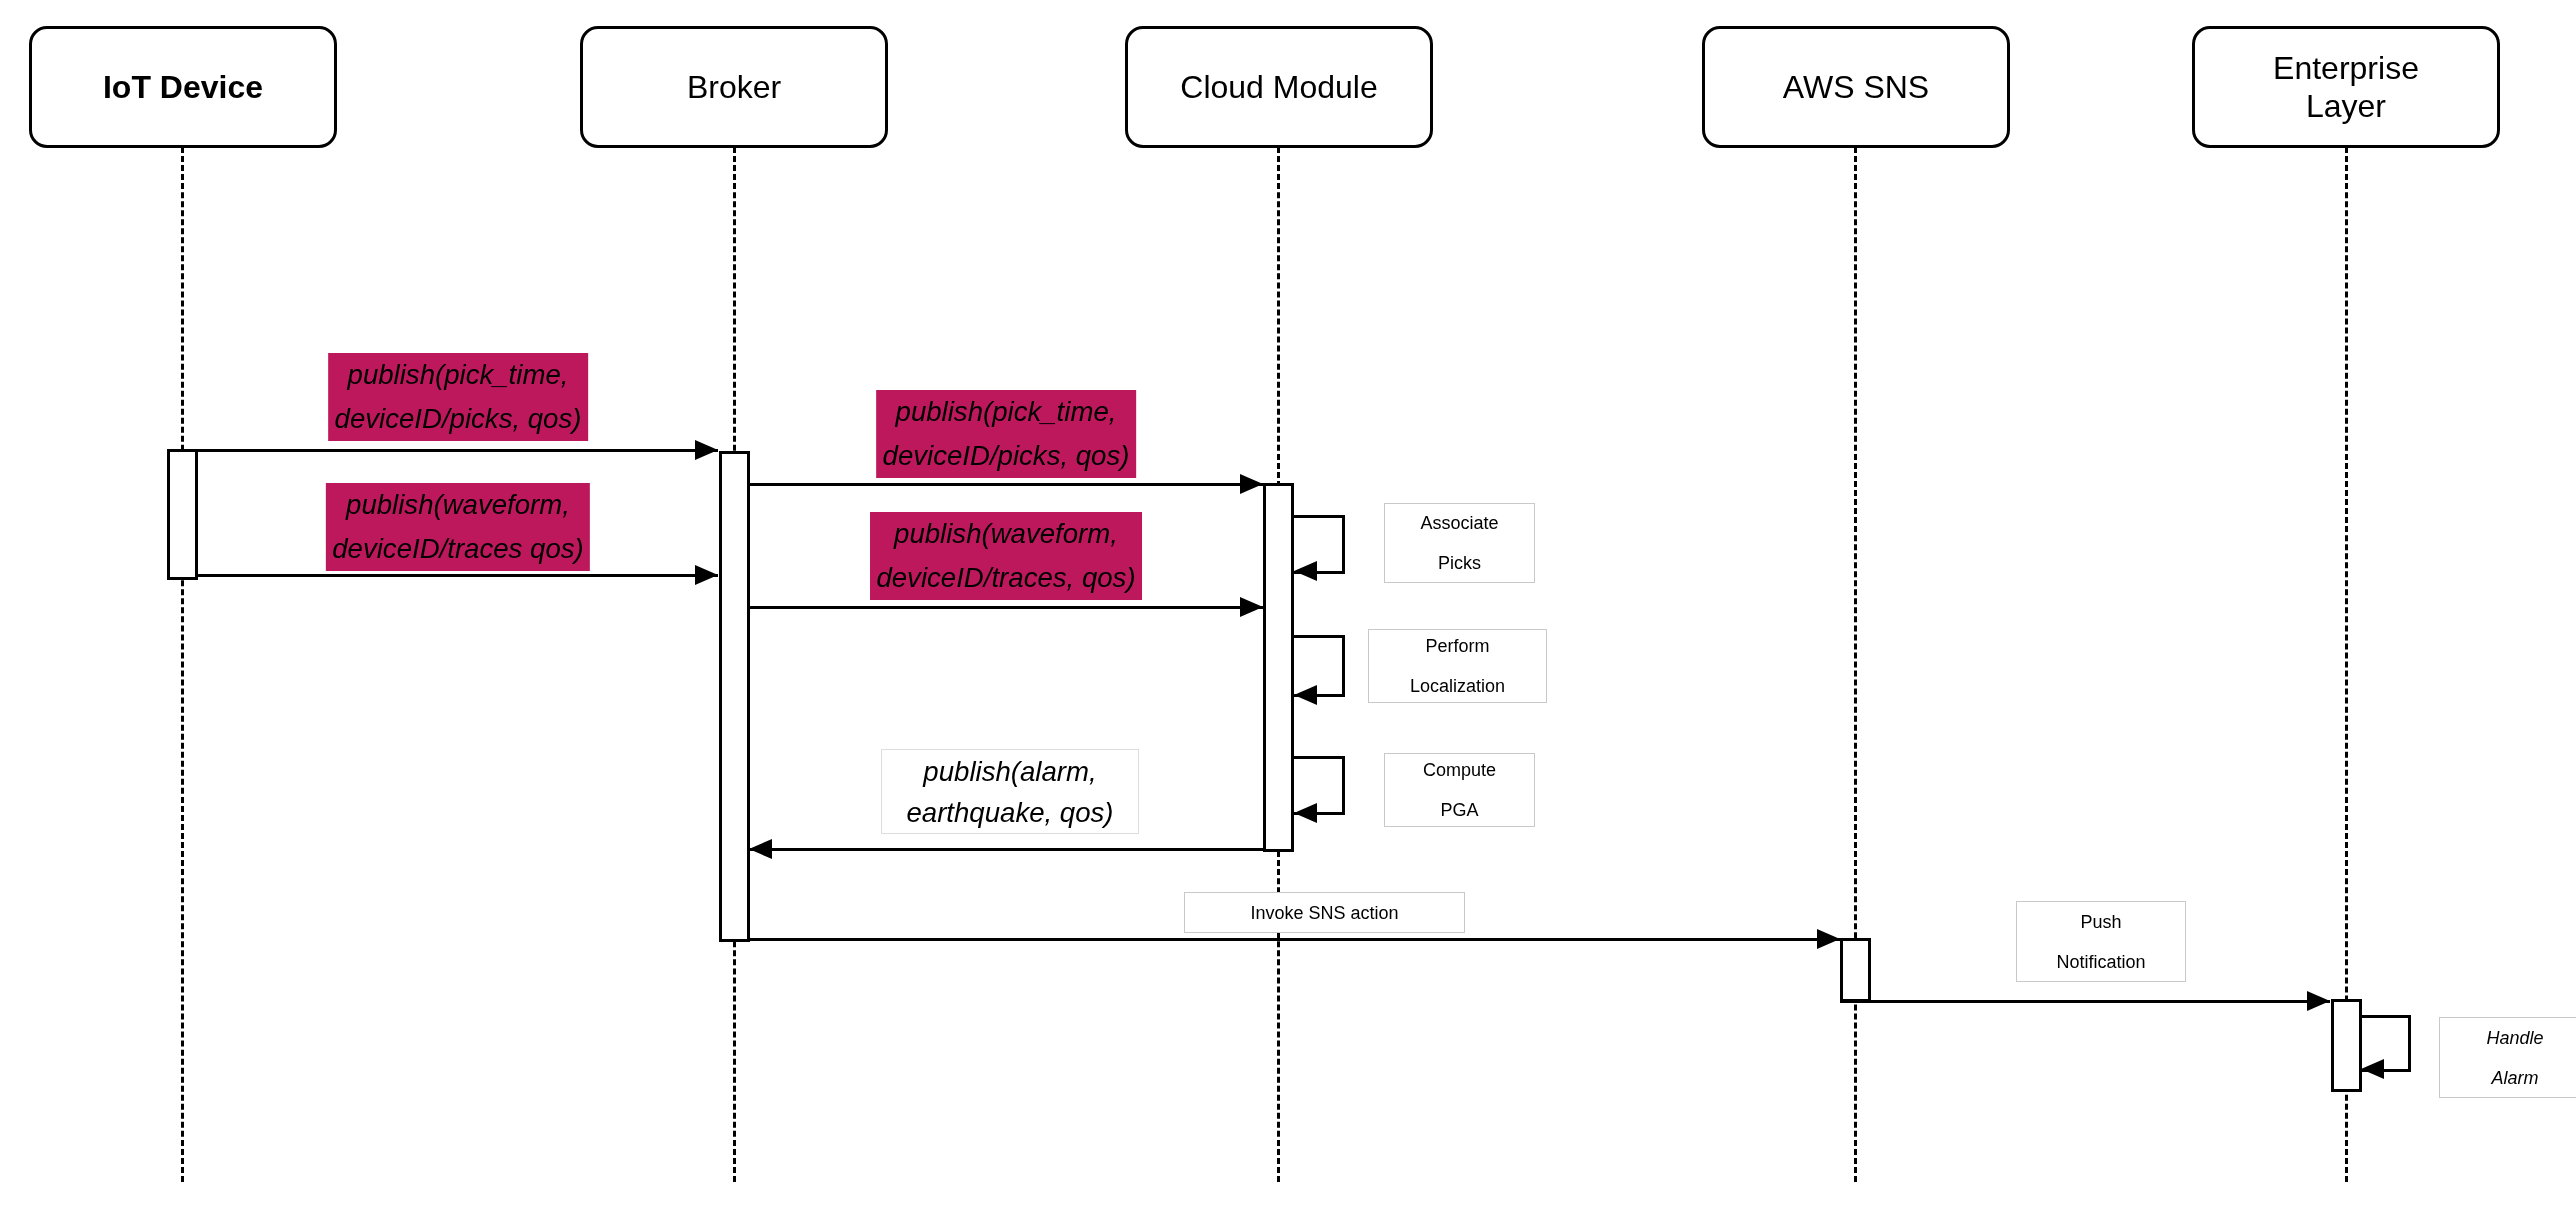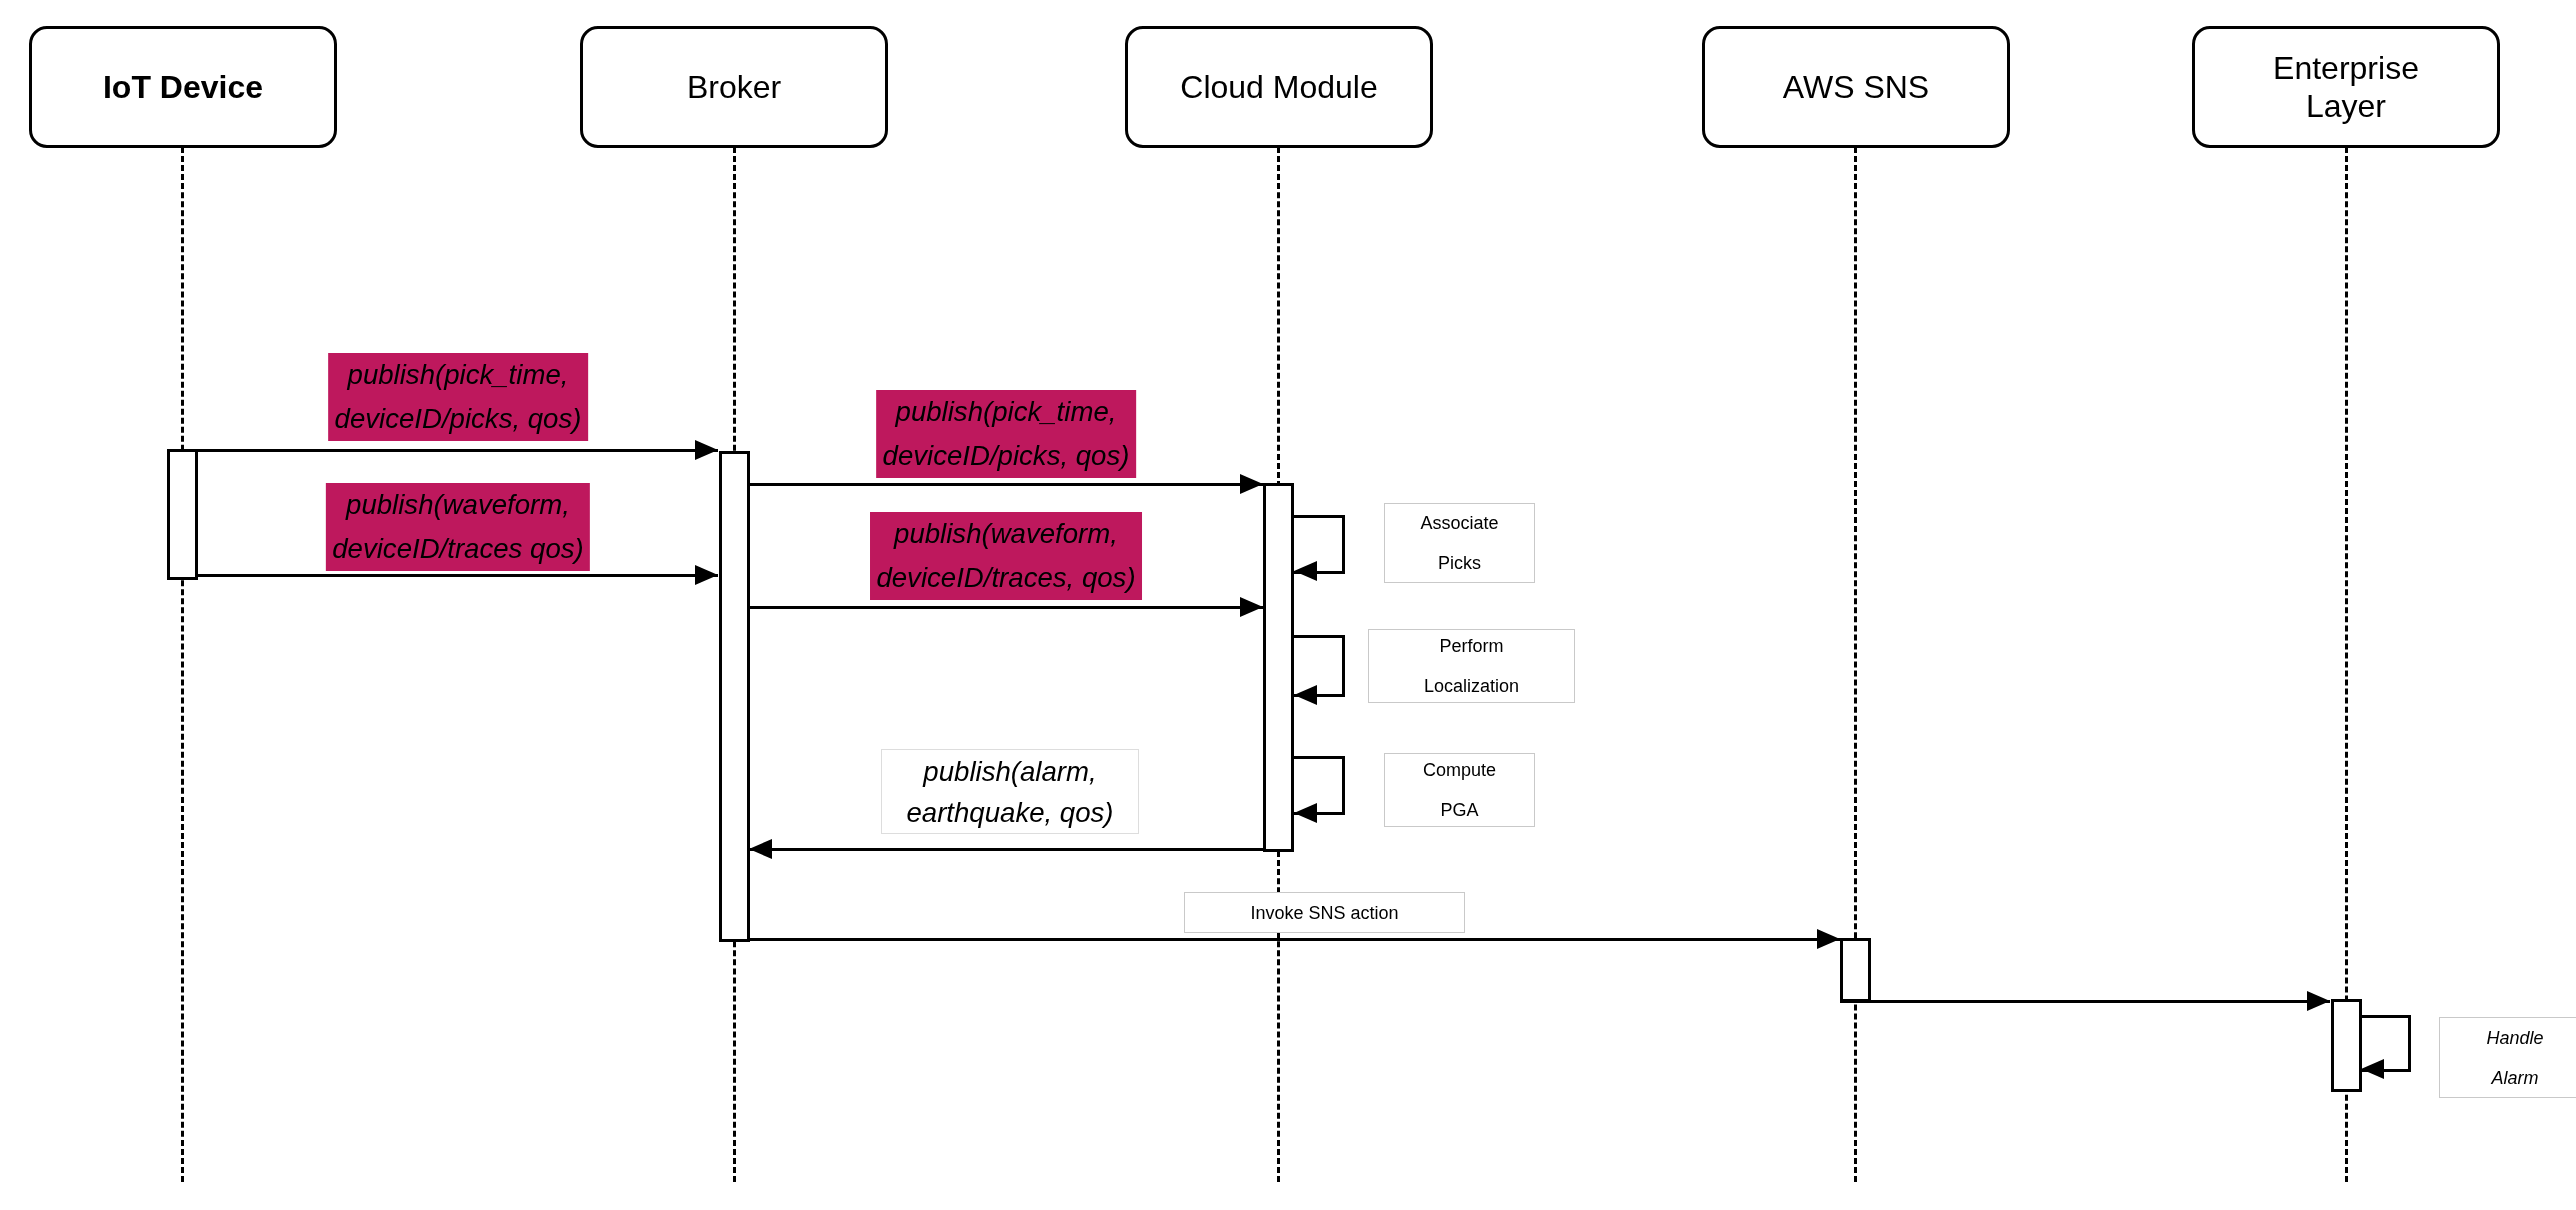--- a/index.html
+++ b/index.html
@@ -109,39 +109,41 @@
   <div class="msg-label italic" style="left:1006px;top:512px;">publish(waveform,
 deviceID/traces, qos)</div>
 
   <div class="self-loop" style="left:1294px;top:515px;width:51px;height:59px;"></div>
   <div class="arrow-left" style="left:1294px;top:561px;"></div>
   <div class="op-label" style="left:1384px;top:503px;width:151px;height:80px;">Associate
 Picks</div>
 
   <div class="self-loop" style="left:1294px;top:635px;width:51px;height:62px;"></div>
   <div class="arrow-left" style="left:1294px;top:685px;"></div>
-  <div class="op-label" style="left:1368px;top:629px;width:207px;height:74px;">Perform
+  <div class="op-label" style="left:1368px;top:629px;width:179px;height:74px;">Perform
 Localization</div>
 
   <div class="self-loop" style="left:1294px;top:756px;width:51px;height:59px;"></div>
   <div class="arrow-left" style="left:1294px;top:803px;"></div>
   <div class="op-label" style="left:1384px;top:753px;width:151px;height:74px;">Compute
 PGA</div>
 
   <div class="msg-line" style="left:749px;top:848px;width:514px;"></div>
   <div class="arrow-left" style="left:749px;top:839px;"></div>
   <div class="op-label italic faint-box" style="left:881px;top:749px;width:258px;height:85px;font-size:27.6px;line-height:41px;">publish(alarm,
 earthquake, qos)</div>
 
   <div class="msg-line" style="left:719px;top:938px;width:1122px;"></div>
   <div class="arrow-right" style="left:1817px;top:929px;"></div>
   <div class="op-label" style="left:1184px;top:892px;width:281px;height:41px;">Invoke SNS action</div>
 
   <div class="msg-line" style="left:1840px;top:1000px;width:490px;"></div>
   <div class="arrow-right" style="left:2307px;top:991px;"></div>
+  <div class="op-label" style="left:2016px;top:901px;width:170px;height:81px;">Push
+Notification</div>
 
   <div class="self-loop" style="left:2361px;top:1015px;width:50px;height:57px;"></div>
   <div class="arrow-left" style="left:2361px;top:1059px;"></div>
   <div class="op-label" style="left:2439px;top:1017px;width:152px;height:81px;font-style:italic;">Handle
 Alarm</div>
 
   <div class="activation" style="left:167px;top:449px;height:131px;"></div>
   <div class="activation" style="left:719px;top:451px;height:491px;"></div>
   <div class="activation" style="left:1263px;top:483px;height:369px;"></div>
   <div class="activation" style="left:1840px;top:938px;height:64px;"></div>

